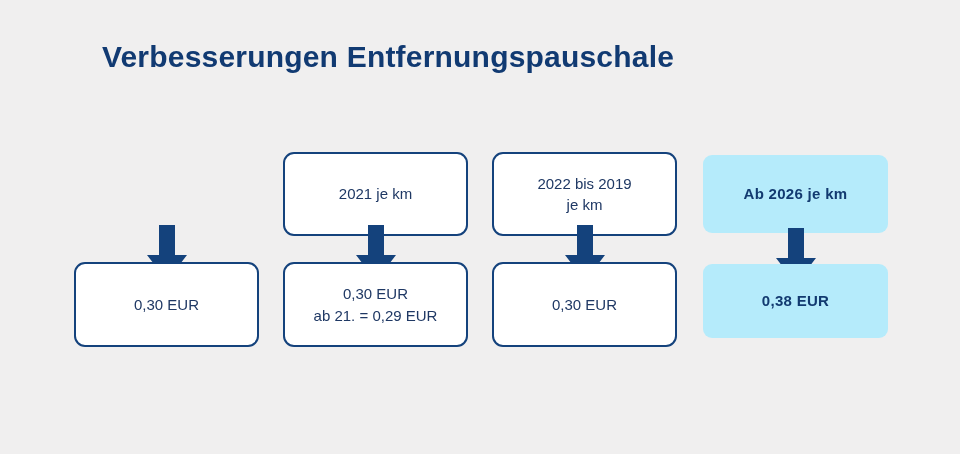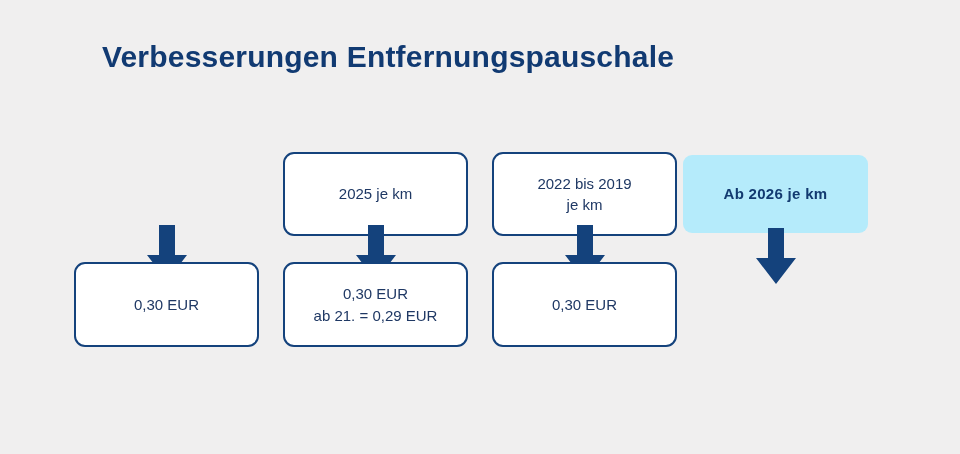--- a/index.html
+++ b/index.html
@@ -44,21 +44,21 @@
   }
   .col {
     position: absolute;
     top: 0;
     width: 185px;
     height: 197px;
   }
   .col-0 { left: 0px; }
   .col-1 { left: 209px; }
   .col-2 { left: 418px; }
-  .col-3 { left: 609px; }
+  .col-3 { left: 629px; }
 
   
   .box {
     position: absolute;
     left: 0;
     width: 185px;
     box-sizing: border-box;
     display: flex;
     align-items: center;
     justify-content: center;
@@ -143,21 +143,21 @@
       <div class="box box-bottom">
         <span class="lines">
           <span class="line">0,30 EUR</span>
         </span>
       </div>
     </div>
 
     <div class="col plain col-1">
       <div class="box box-top">
         <span class="lines">
-          <span class="line">2025 je km</span>
+          <span class="line">2021 je km</span>
         </span>
       </div>
       <div class="arrow">
         <svg viewBox="0 0 40 56" xmlns="http://www.w3.org/2000/svg" aria-hidden="true">
           <polygon points="12,0 28,0 28,30 40,30 20,56 0,30 12,30" fill="#14427C"></polygon>
         </svg>
       </div>
       <div class="box box-bottom">
         <span class="lines">
           <span class="line">0,30 EUR</span>
@@ -189,16 +189,21 @@
       <div class="box box-top">
         <span class="lines">
           <span class="line">Ab 2026 je km</span>
         </span>
       </div>
       <div class="arrow">
         <svg viewBox="0 0 40 56" xmlns="http://www.w3.org/2000/svg" aria-hidden="true">
           <polygon points="12,0 28,0 28,30 40,30 20,56 0,30 12,30" fill="#14427C"></polygon>
         </svg>
       </div>
+      <div class="box box-bottom">
+        <span class="lines">
+          <span class="line">0,38 EUR</span>
+        </span>
+      </div>
     </div>
 
   </div>
 </div>
 
 </body></html>

